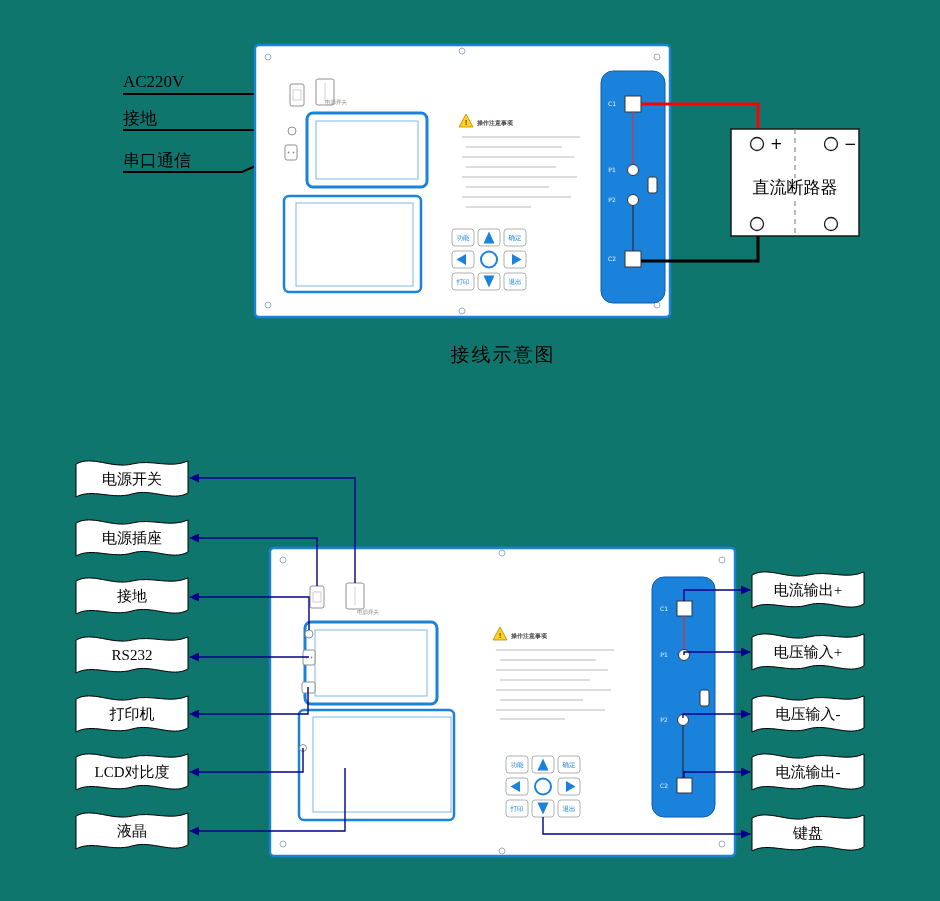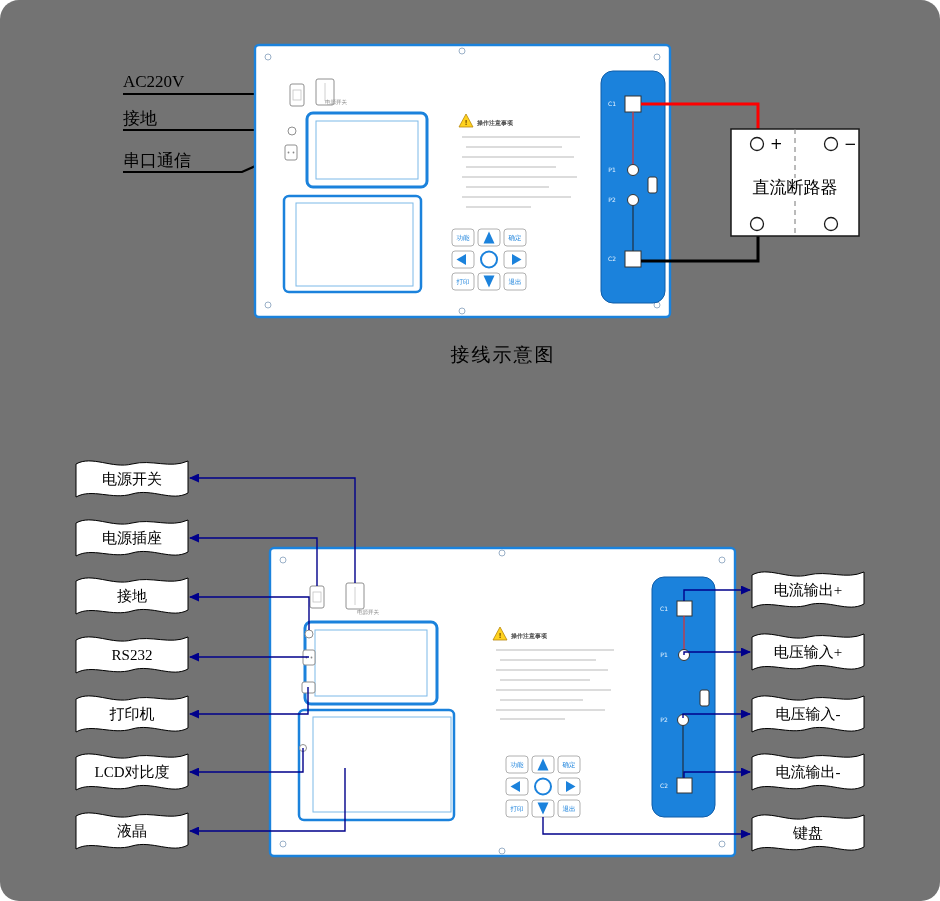--- a/index.html
+++ b/index.html
@@ -1,16 +1,16 @@
 <!DOCTYPE html>
 <html><head>
 <meta charset="utf-8">
 <style>
   html,body{margin:0;padding:0;background:#fff;}
-  .canvas{position:relative;width:940px;height:901px;background:#737373;overflow:hidden;border-radius:19px;}
+  .canvas{position:relative;width:940px;height:901px;background:#0f766e;overflow:hidden;}
   svg{display:block;}
   text{font-family:"Liberation Serif","DejaVu Serif",serif;}
   .big-label{font-size:17px;fill:#000;}
   .caption{font-size:19px;fill:#000;letter-spacing:2px;text-anchor:middle;}
   .flag-text{font-size:15px;fill:#000;text-anchor:middle;}
   .breaker-name{font-size:17px;fill:#000;text-anchor:middle;}
   .sign{font-size:15px;fill:#000;font-family:"DejaVu Sans",sans-serif;}
   .tiny{font-size:5.5px;fill:#8a8a8a;text-anchor:middle;font-family:"DejaVu Sans",sans-serif;}
   .term-label{font-size:6px;fill:#e8f4ff;text-anchor:middle;font-family:"DejaVu Sans",sans-serif;}
   .key-label{font-size:6.5px;fill:#1b82dc;text-anchor:middle;font-family:"DejaVu Sans",sans-serif;}

